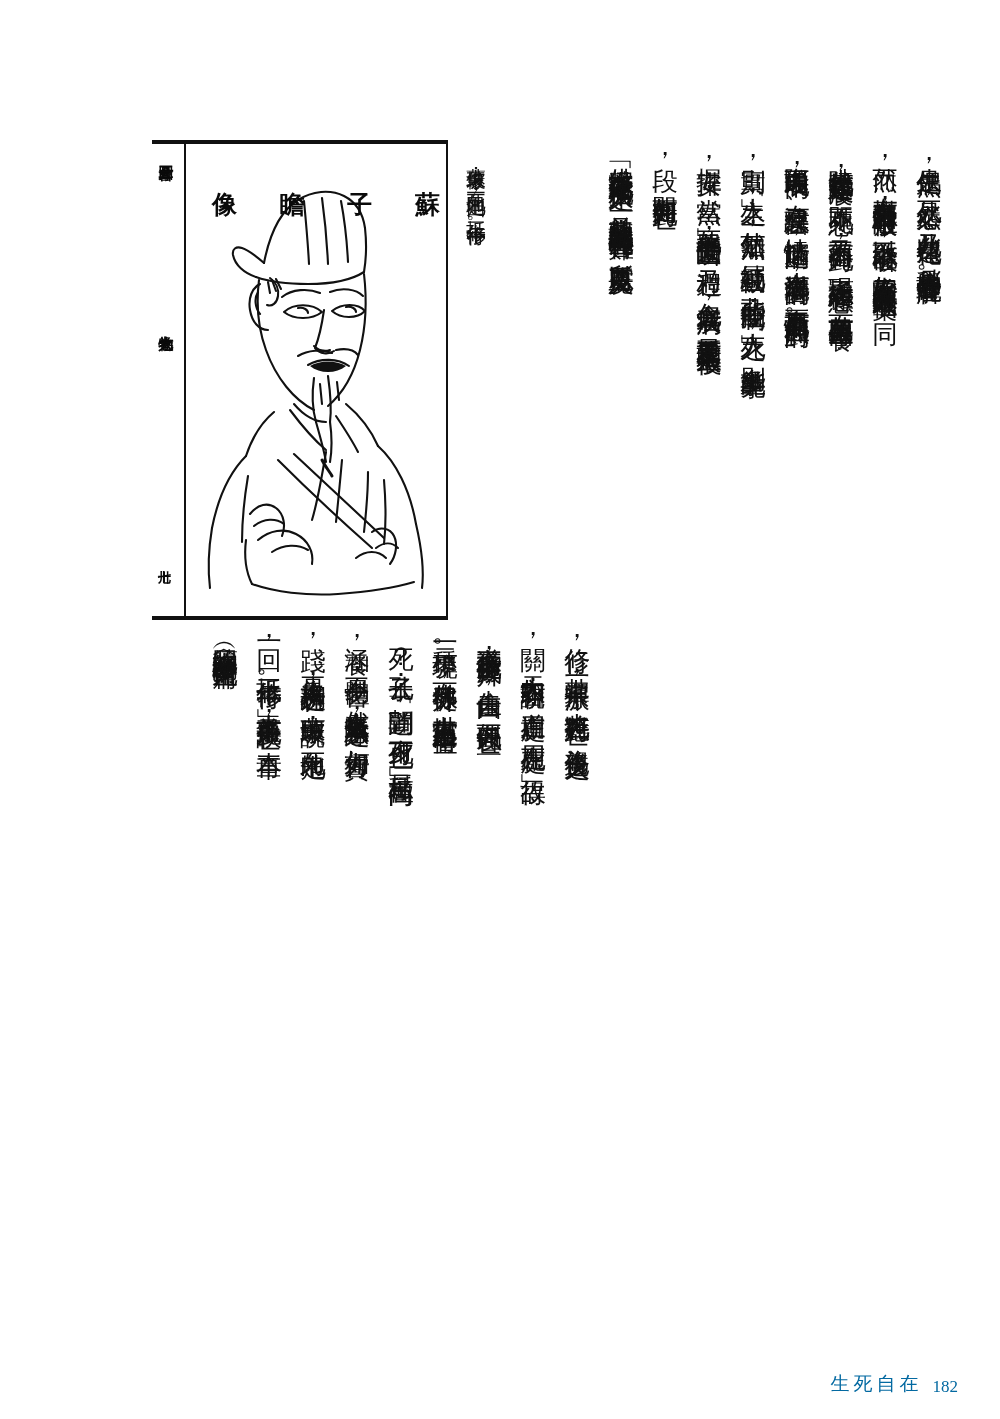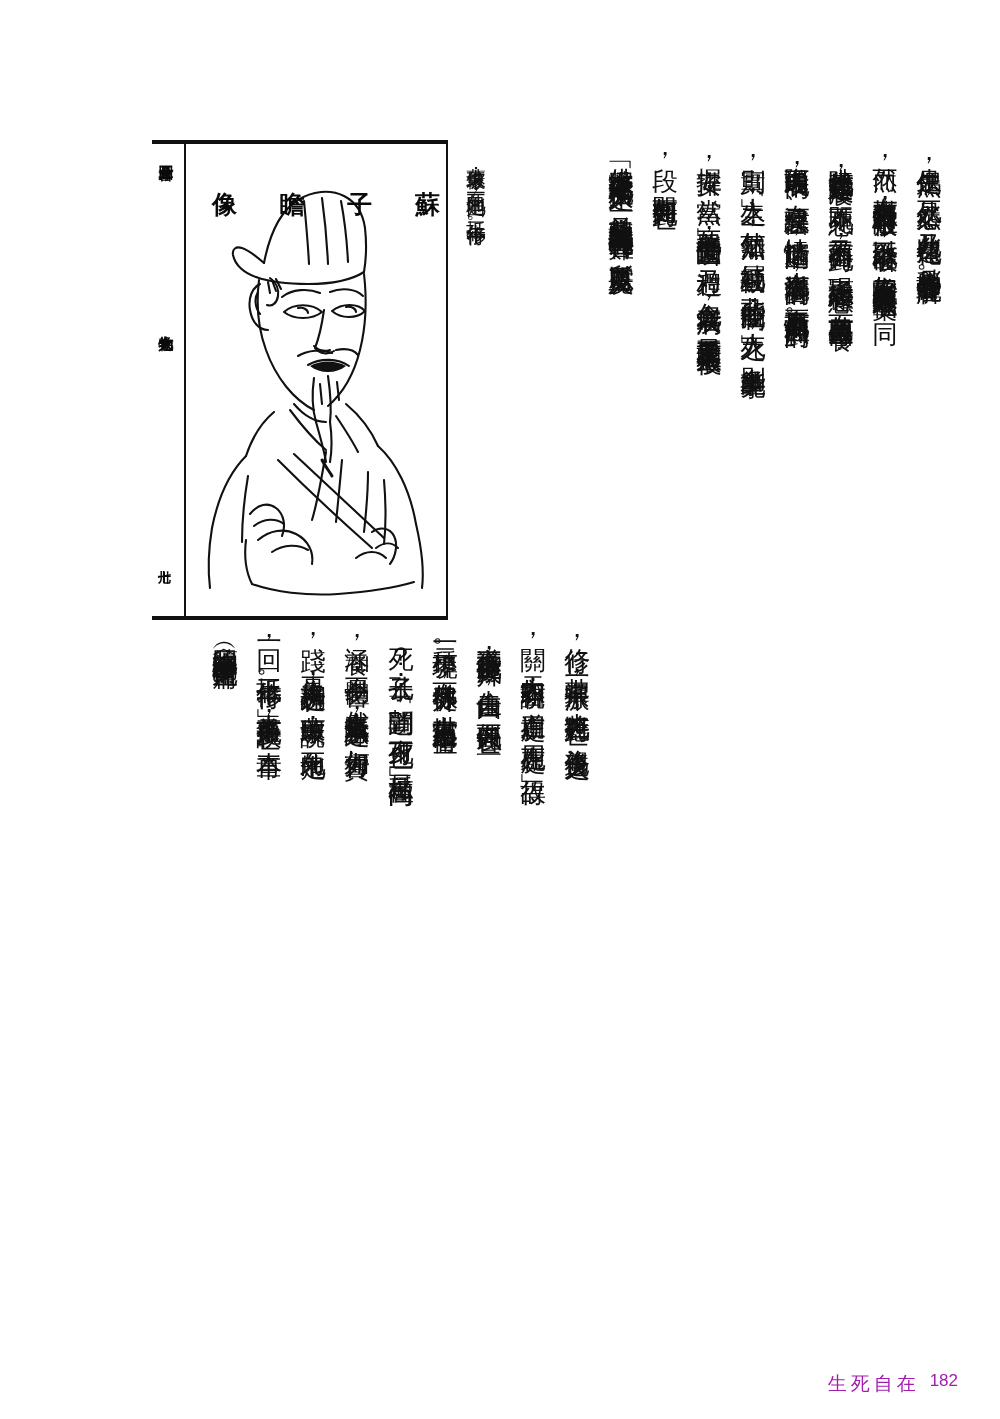--- a/index.html
+++ b/index.html
@@ -127,30 +127,30 @@
     height: 452px;
   }
 
   
   #footer {
     position: absolute;
     right: 42px;
     bottom: 22px;
     font-size: 19px;
     letter-spacing: 4px;
-    color: #a21caf;
+    color: #0369a1;
     display: flex;
-    align-items: flex-start;
+    align-items: flex-end;
     gap: 10px;
     font-family: "Liberation Serif", "DejaVu Serif", serif;
   }
   #footer .pageno {
     font-size: 17px;
     letter-spacing: 0;
-    font-family: Liberation Sans, sans-serif;
+    font-family: Liberation Serif, serif;
   }
 </style>
 </head>
 <body>
 
 <div id="page">
 
   <div id="illus">
     <div class="frame-top"></div>
     <div class="frame-bottom"></div>

